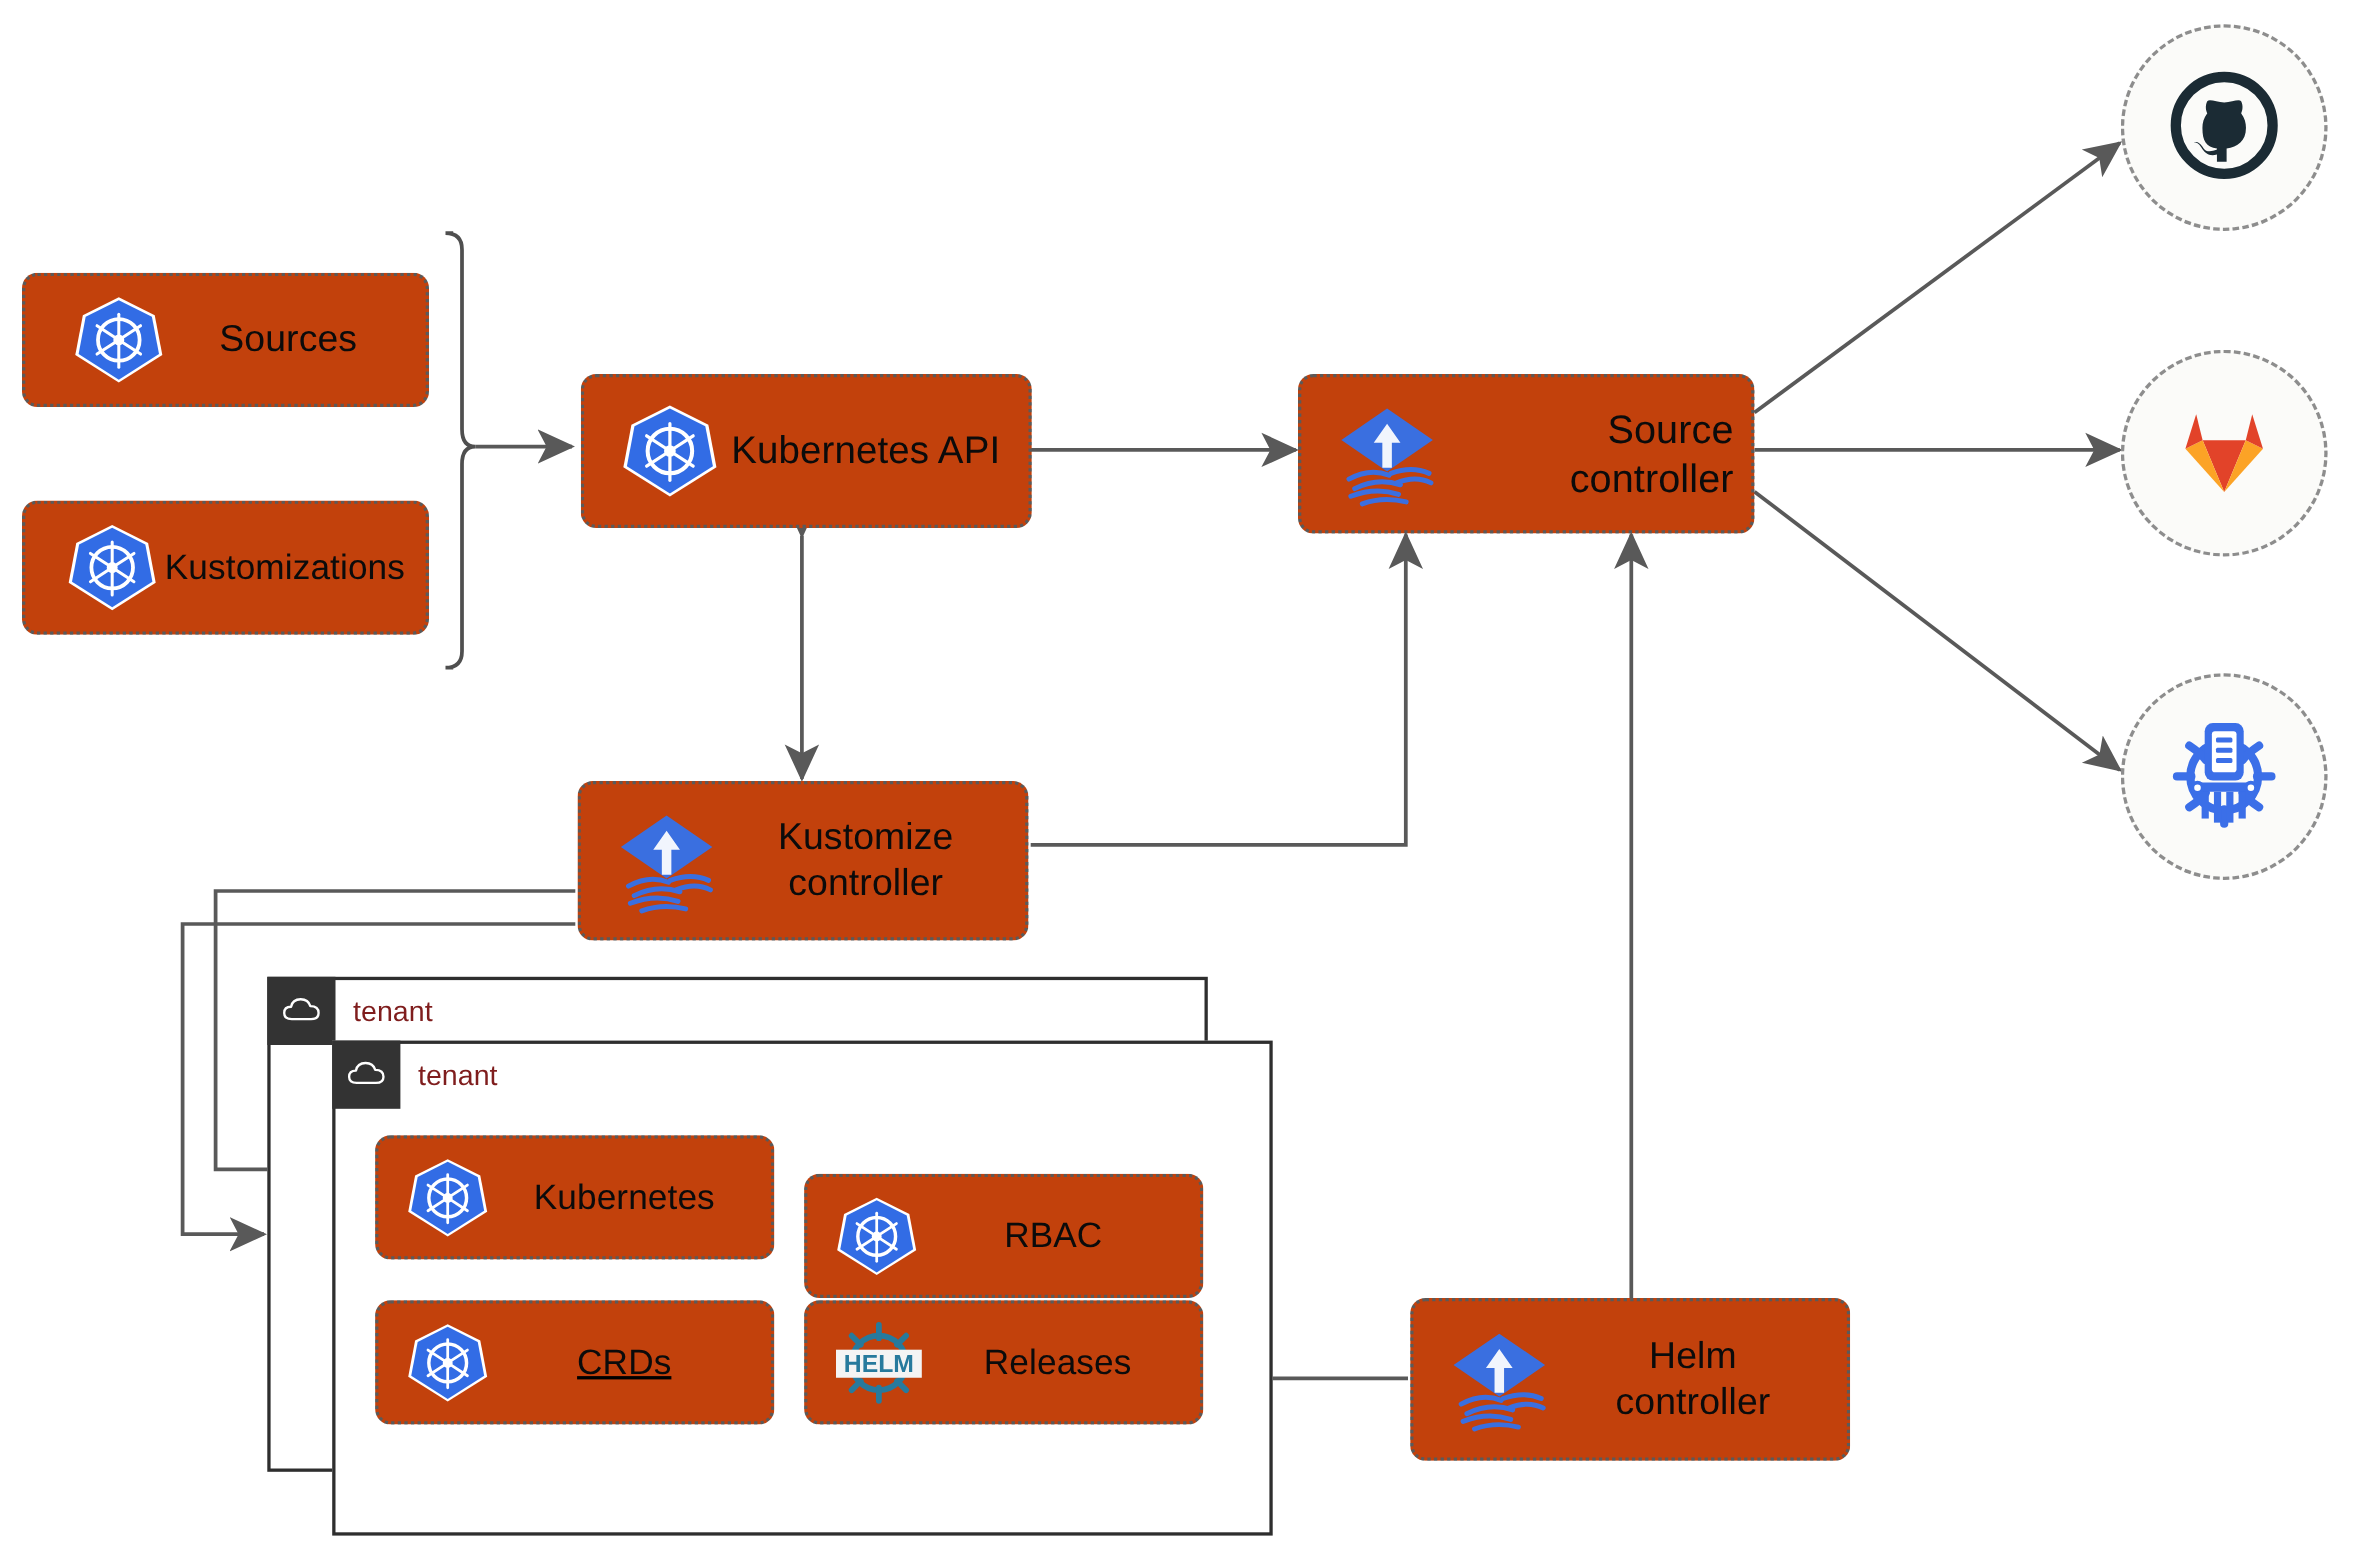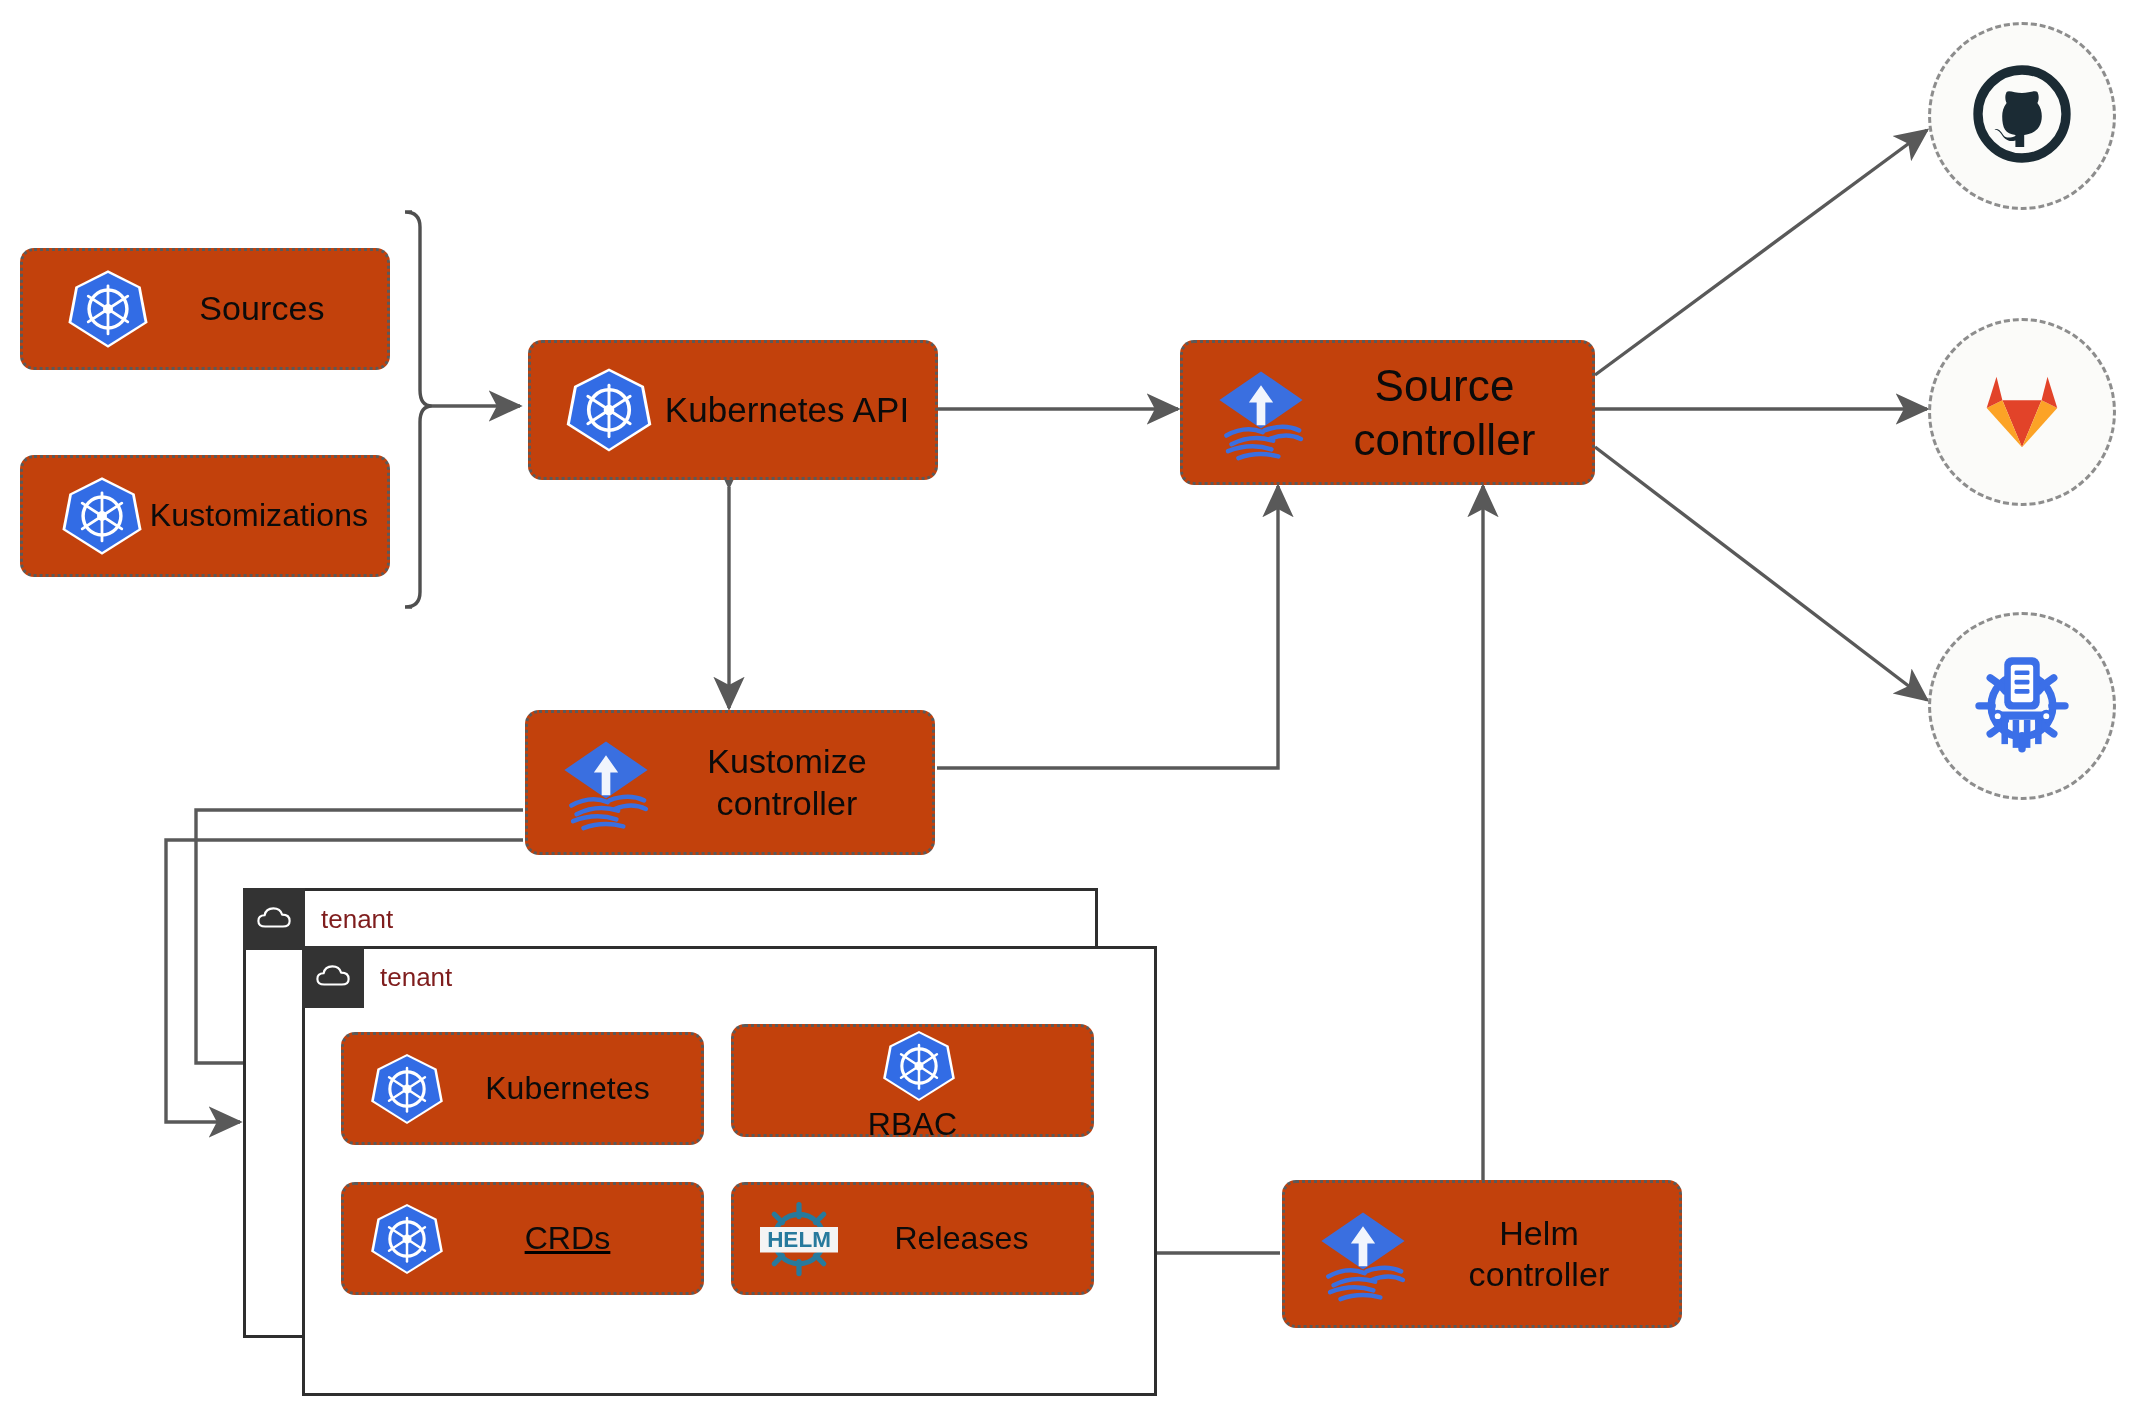--- a/index.html
+++ b/index.html
@@ -176,21 +176,21 @@
         <g stroke="#3A6FE0" stroke-width="5.2" fill="none" stroke-linecap="round">
           <path d="M20,86 Q42,74 62,82"></path>
           <path d="M26,96 Q50,84 74,92"></path>
           <path d="M22,104 Q48,94 72,102"></path>
           <path d="M34,112 Q56,104 80,110"></path>
           <path d="M64,80 Q86,72 104,80"></path>
           <path d="M70,90 Q90,82 106,90"></path>
         </g>
       </svg>
     </span>
-    <span class="lbl" style="font-size:44px;">Source
+    <span class="lbl" style="font-size:36px;text-align:right;">Source
 controller</span>
   </div>
 
   <div class="node" style="left:525px;top:710px;width:410px;height:145px;padding:0 16px;">
     <span class="ico" style="width:104px;height:104px;margin-left:10px;">
       <svg viewBox="0 0 120 120" width="104" height="104">
         <polygon points="60,12 108,45 60,78 12,45" fill="#3A6FE0"></polygon>
         <path d="M60,28 L74,48 L65,48 L65,74 L55,74 L55,48 L46,48 Z" fill="#ffffff" opacity="0.93"></path>
         <g stroke="#3A6FE0" stroke-width="5.2" fill="none" stroke-linecap="round">
           <path d="M20,86 Q42,74 62,82"></path>
@@ -260,21 +260,21 @@
             <line x1="50" y1="50" x2="50" y2="79"></line>
           <line x1="50" y1="50" x2="27" y2="65"></line>
             <line x1="50" y1="50" x2="27" y2="35"></line>
           <circle cx="50" cy="50" r="22" fill="none" stroke-width="4"></circle>
         </g>
       </svg>
     </span>
     <span class="lbl" style="font-size:32px;">Kubernetes</span>
   </div>
 
-  <div class="node" style="left:731px;top:1024px;width:363px;height:113px;padding:0 12px;flex-direction:column;">
+  <div class="node" style="left:731px;top:1067px;width:363px;height:113px;padding:0 12px;">
     <span class="ico" style="width:78px;height:78px;margin-left:12px;">
       <svg viewBox="0 0 100 100" width="78" height="78">
         <polygon points="50,5 88,24 96,66 50,95 4,66 12,24" fill="#fff"></polygon>
         <polygon points="50,8 85,25.5 92.5,65 50,92 7.5,65 15,25.5" fill="#326CE5"></polygon>
         <g fill="#fff" stroke="#fff" stroke-width="3.2" stroke-linecap="round">
           <circle cx="50" cy="50" r="4.2"></circle>
           <line x1="50" y1="50" x2="50" y2="23"></line>
             <line x1="50" y1="50" x2="73" y2="35"></line>
           <line x1="50" y1="50" x2="73" y2="65"></line>
             <line x1="50" y1="50" x2="50" y2="79"></line>

